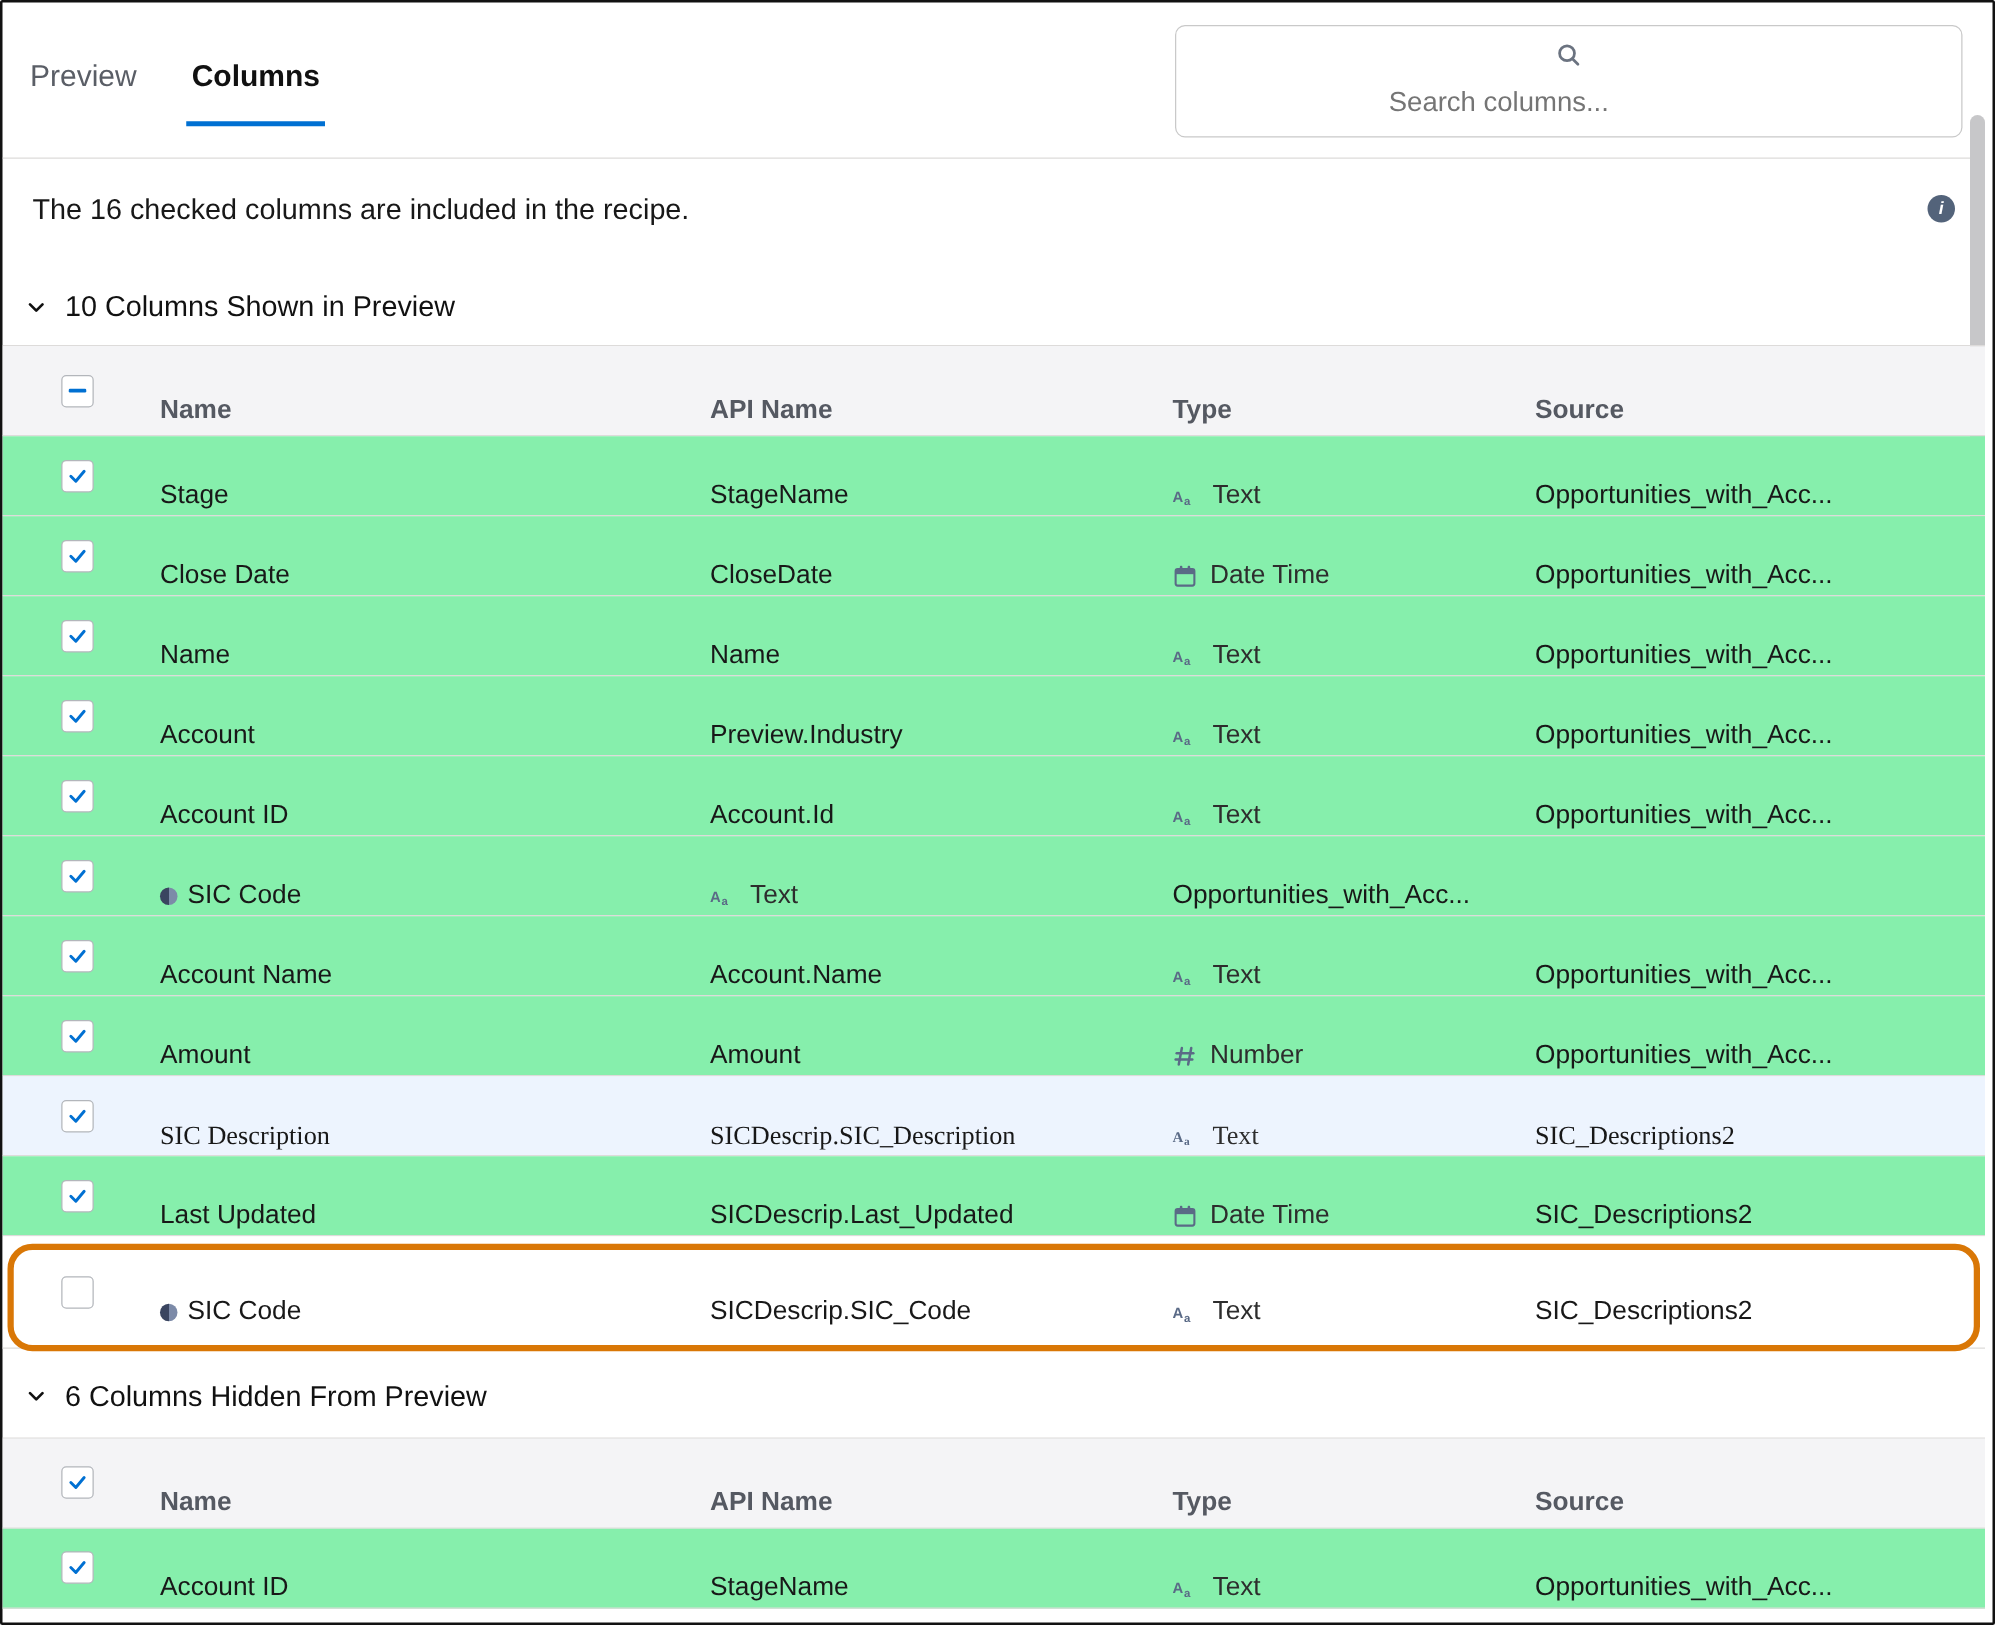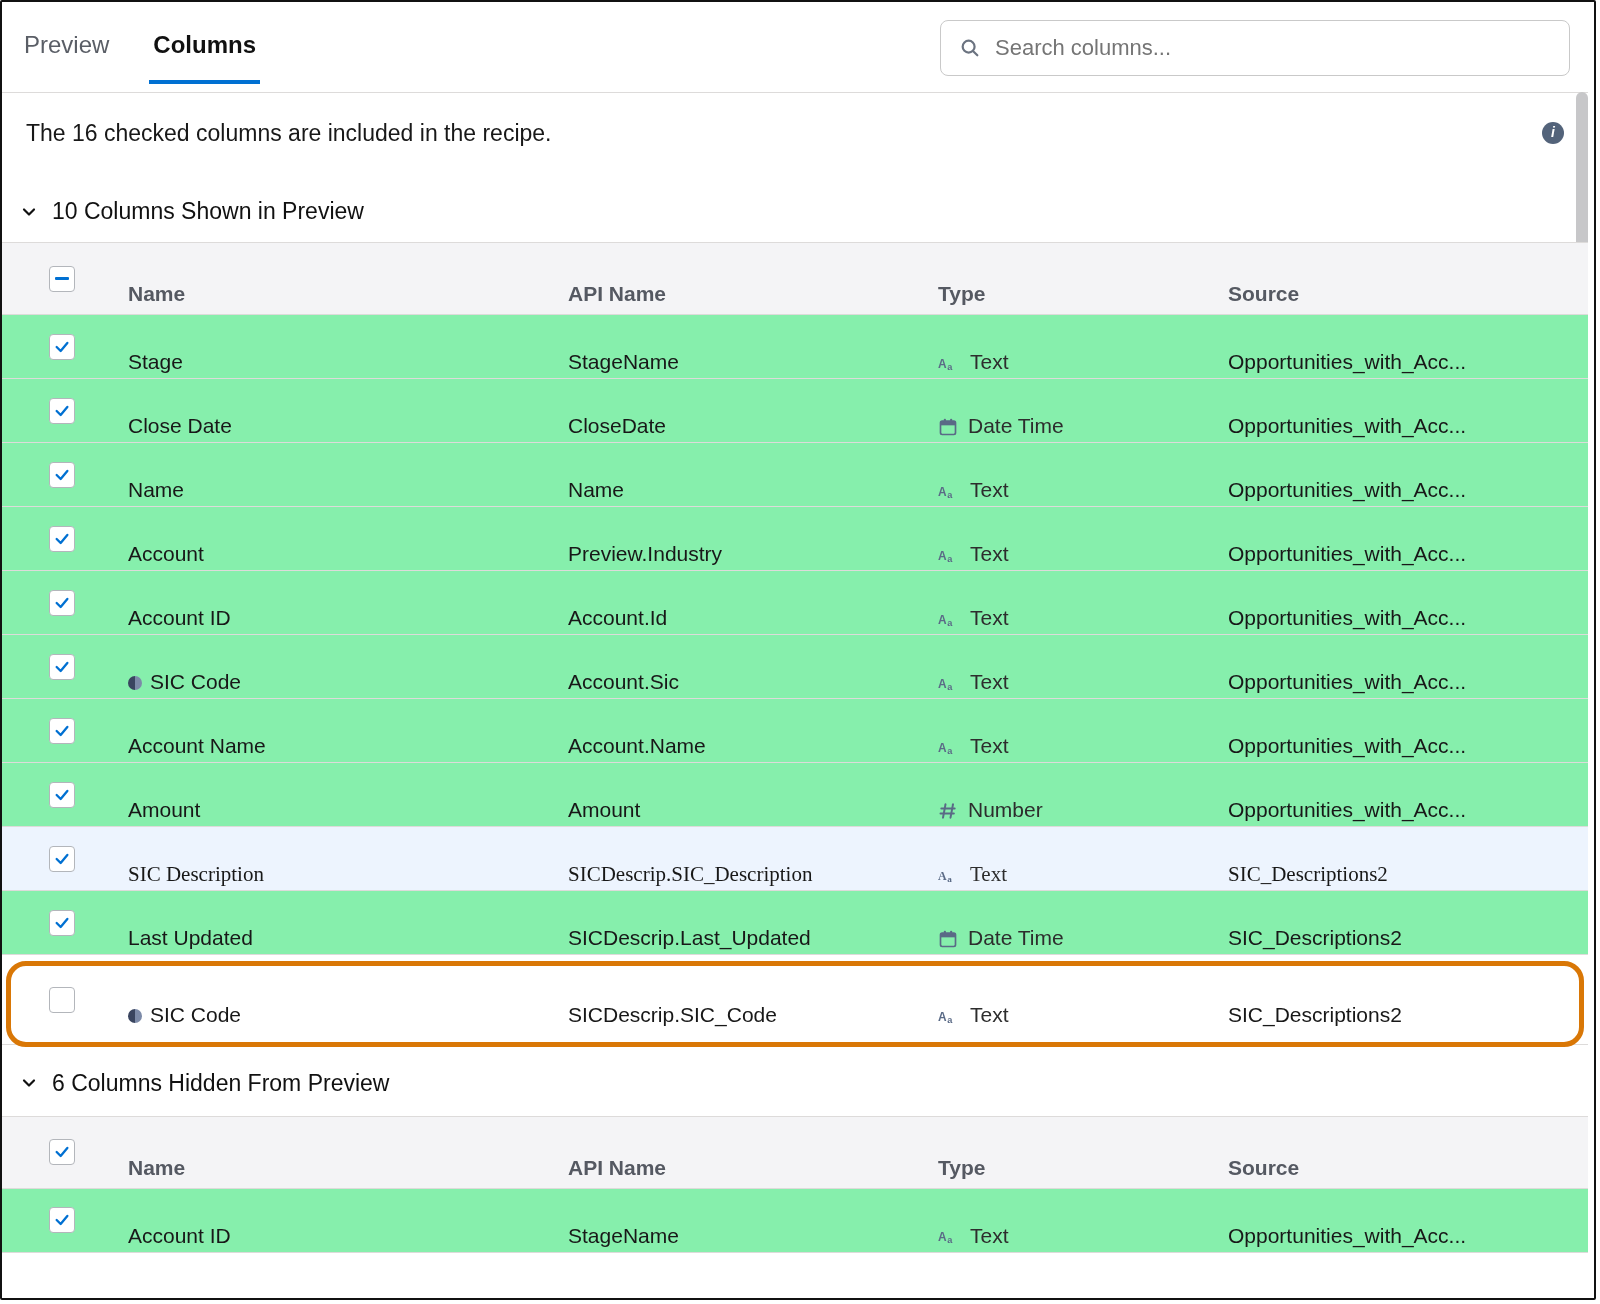--- a/index.html
+++ b/index.html
@@ -74,20 +74,21 @@
   .search{
     display:flex;
     align-items:center;
     gap:12px;
     border:1px solid #c9c9c9;
     border-radius:8px;
     padding:12px 18px;
     color:#6b7380;
     font-size:22px;
     background:#fff;
+    flex-direction:column;
   }
   .search input{
     border:0;outline:0;flex:1;font:inherit;color:inherit;background:transparent;
   }
   
   .desc{
     display:flex;align-items:center;gap:10px;
     padding:26px 24px 10px 24px;
     font-size:23px;
     justify-content:space-between;
@@ -329,21 +330,20 @@
               <span class="chk">
                 <svg width="16" height="16" viewBox="0 0 24 24" fill="none" stroke="currentColor" stroke-width="3.5" stroke-linecap="round" stroke-linejoin="round">
                   <polyline points="4 12 10 18 20 6"></polyline>
                 </svg>
               </span>
             </div>
             <div class="cell cell-name">
               <span class="key-badge"></span>
               <span>SIC Code</span>
             </div>
-            <div class="cell">Account.Sic</div>
             <div class="cell type-cell">
               <span class="type-icon">
                 <svg width="22" height="18" viewBox="0 0 24 18">
                   <text x="0" y="14" font-size="13" font-weight="700" fill="#5a6a86">A</text>
                   <text x="10" y="17" font-size="10" font-weight="700" fill="#5a6a86">a</text>
                 </svg>
               </span>
               <span>Text</span>
             </div>
             <div class="cell">Opportunities_with_Acc...</div>

